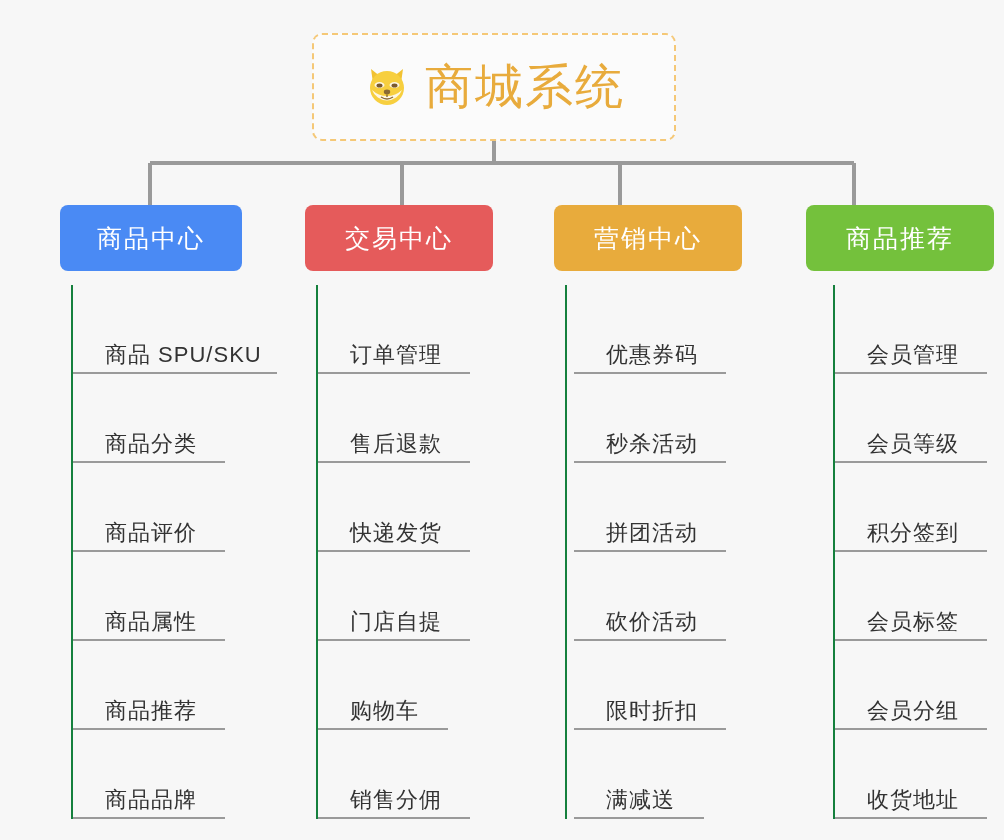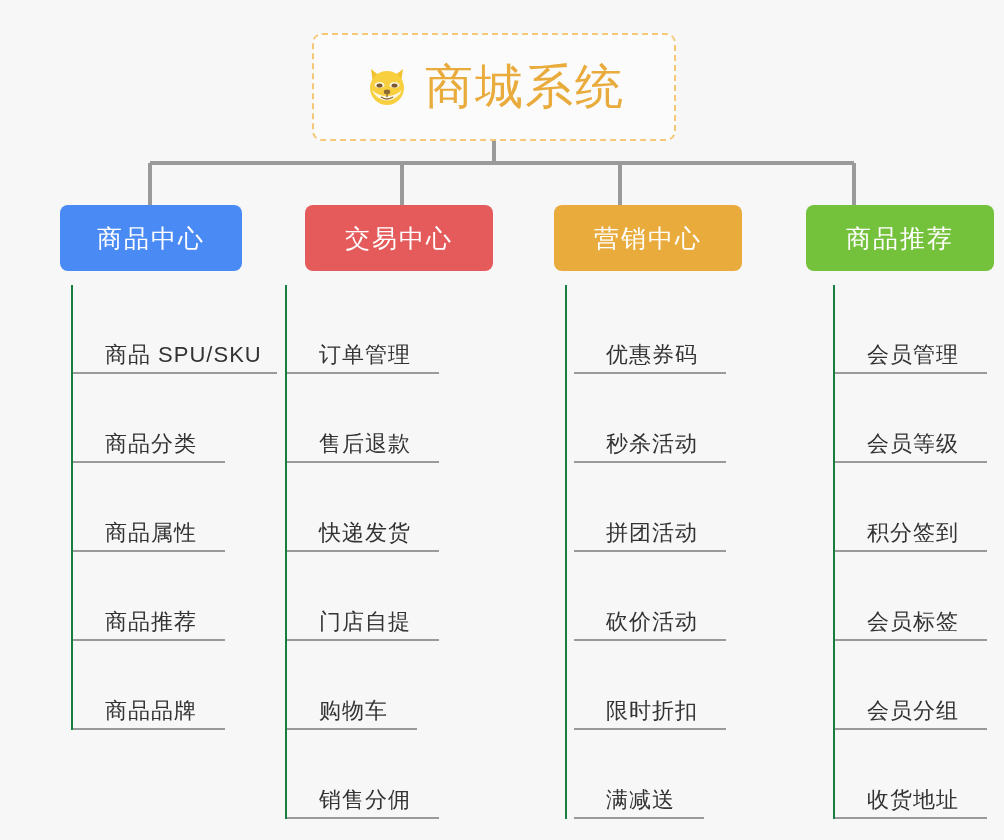--- a/index.html
+++ b/index.html
@@ -92,21 +92,21 @@
   .col-3 .cat-header { width: 188px; margin-left: 53px; }
 
   
   .leaf-list {
     position: relative;
     margin-top: 14px;
     border-left: 2px solid #15803d;
     padding-top: 0;
   }
   .col-0 .leaf-list { margin-left: 71px; }
-  .col-1 .leaf-list { margin-left: 34px; }
+  .col-1 .leaf-list { margin-left: 65px; }
   .col-2 .leaf-list { margin-left: 63px; padding-left: 7px; }
   .col-3 .leaf-list { margin-left: 80px; }
 
   .leaf {
     height: 89px;
     position: relative;
     box-sizing: border-box;
   }
   .leaf-label {
     position: absolute;
@@ -170,20 +170,24 @@
       <div class="leaf-list">
         <div class="leaf">
           <span class="leaf-label">商品 SPU/SKU</span>
           <span class="leaf-rule" style="width: 204px;"></span>
         </div>
         <div class="leaf">
           <span class="leaf-label">商品分类</span>
           <span class="leaf-rule" style="width: 152px;"></span>
         </div>
         <div class="leaf">
+          <span class="leaf-label">商品评价</span>
+          <span class="leaf-rule" style="width: 152px;"></span>
+        </div>
+        <div class="leaf">
           <span class="leaf-label">商品属性</span>
           <span class="leaf-rule" style="width: 152px;"></span>
         </div>
         <div class="leaf">
           <span class="leaf-label">商品推荐</span>
           <span class="leaf-rule" style="width: 152px;"></span>
         </div>
         <div class="leaf">
           <span class="leaf-label">商品品牌</span>
           <span class="leaf-rule" style="width: 152px;"></span>

